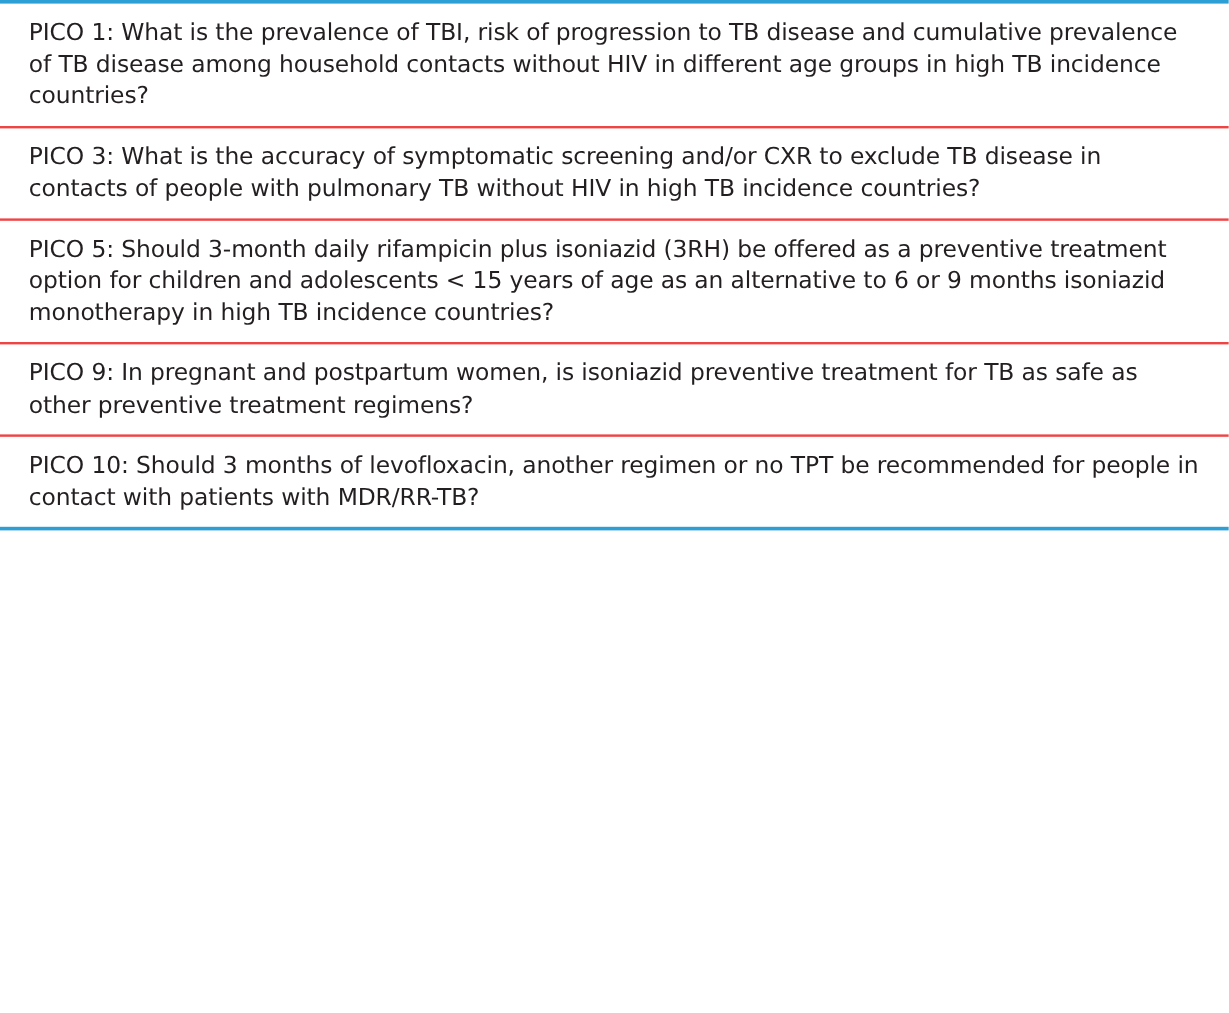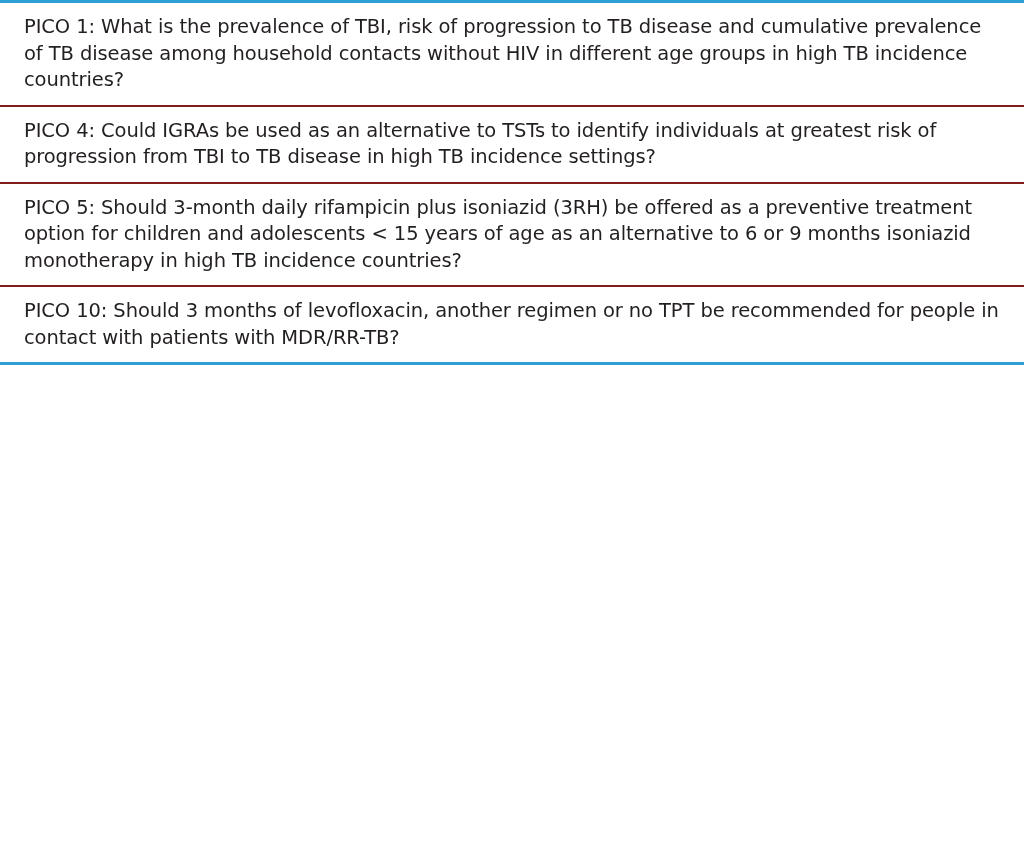--- a/index.html
+++ b/index.html
@@ -18,21 +18,21 @@
     width: 1024px;
     box-sizing: border-box;
     border-top: 3px solid #2e9fd4;
     border-bottom: 3px solid #2e9fd4;
     display: flex;
     flex-direction: column;
   }
   .pico-row {
     box-sizing: border-box;
     padding: 11px 22px 11px 24px;
-    border-bottom: 2px solid #7f1d1d;
+    border-bottom: 2px solid #ef4444;
   }
   .pico-row:last-child {
     border-bottom: none;
   }
   .pico-text {
     font-size: 19.5px;
     line-height: 1.36;
     letter-spacing: -0.1px;
     color: #231f20;
     white-space: pre-line;
@@ -41,30 +41,33 @@
 </head>
 <body>
 
 <div class="pico-table">
 
   <div class="pico-row">
     <div class="pico-text">PICO 1: What is the prevalence of TBI, risk of progression to TB disease and cumulative prevalence of TB disease among household contacts without HIV in different age groups in high TB incidence countries?</div>
   </div>
 
 
+  <div class="pico-row">
+    <div class="pico-text">PICO 3: What is the accuracy of symptomatic screening and/or CXR to exclude TB disease in contacts of people with pulmonary TB without HIV in high TB incidence countries?</div>
+  </div>
 
-  <div class="pico-row">
-    <div class="pico-text">PICO 4: Could IGRAs be used as an alternative to TSTs to identify individuals at greatest risk of progression from TBI to TB disease in high TB incidence settings?</div>
-  </div>
 
   <div class="pico-row">
     <div class="pico-text">PICO 5: Should 3-month daily rifampicin plus isoniazid (3RH) be offered as a preventive treatment option for children and adolescents &lt; 15 years of age as an alternative to 6 or 9 months isoniazid monotherapy in high TB incidence countries?</div>
   </div>
 
 
 
 
+  <div class="pico-row">
+    <div class="pico-text">PICO 9: In pregnant and postpartum women, is isoniazid preventive treatment for TB as safe as other preventive treatment regimens?</div>
+  </div>
 
   <div class="pico-row">
     <div class="pico-text">PICO 10: Should 3 months of levofloxacin, another regimen or no TPT be recommended for people in contact with patients with MDR/RR-TB?</div>
   </div>
 
 </div>
 
 </body></html>

